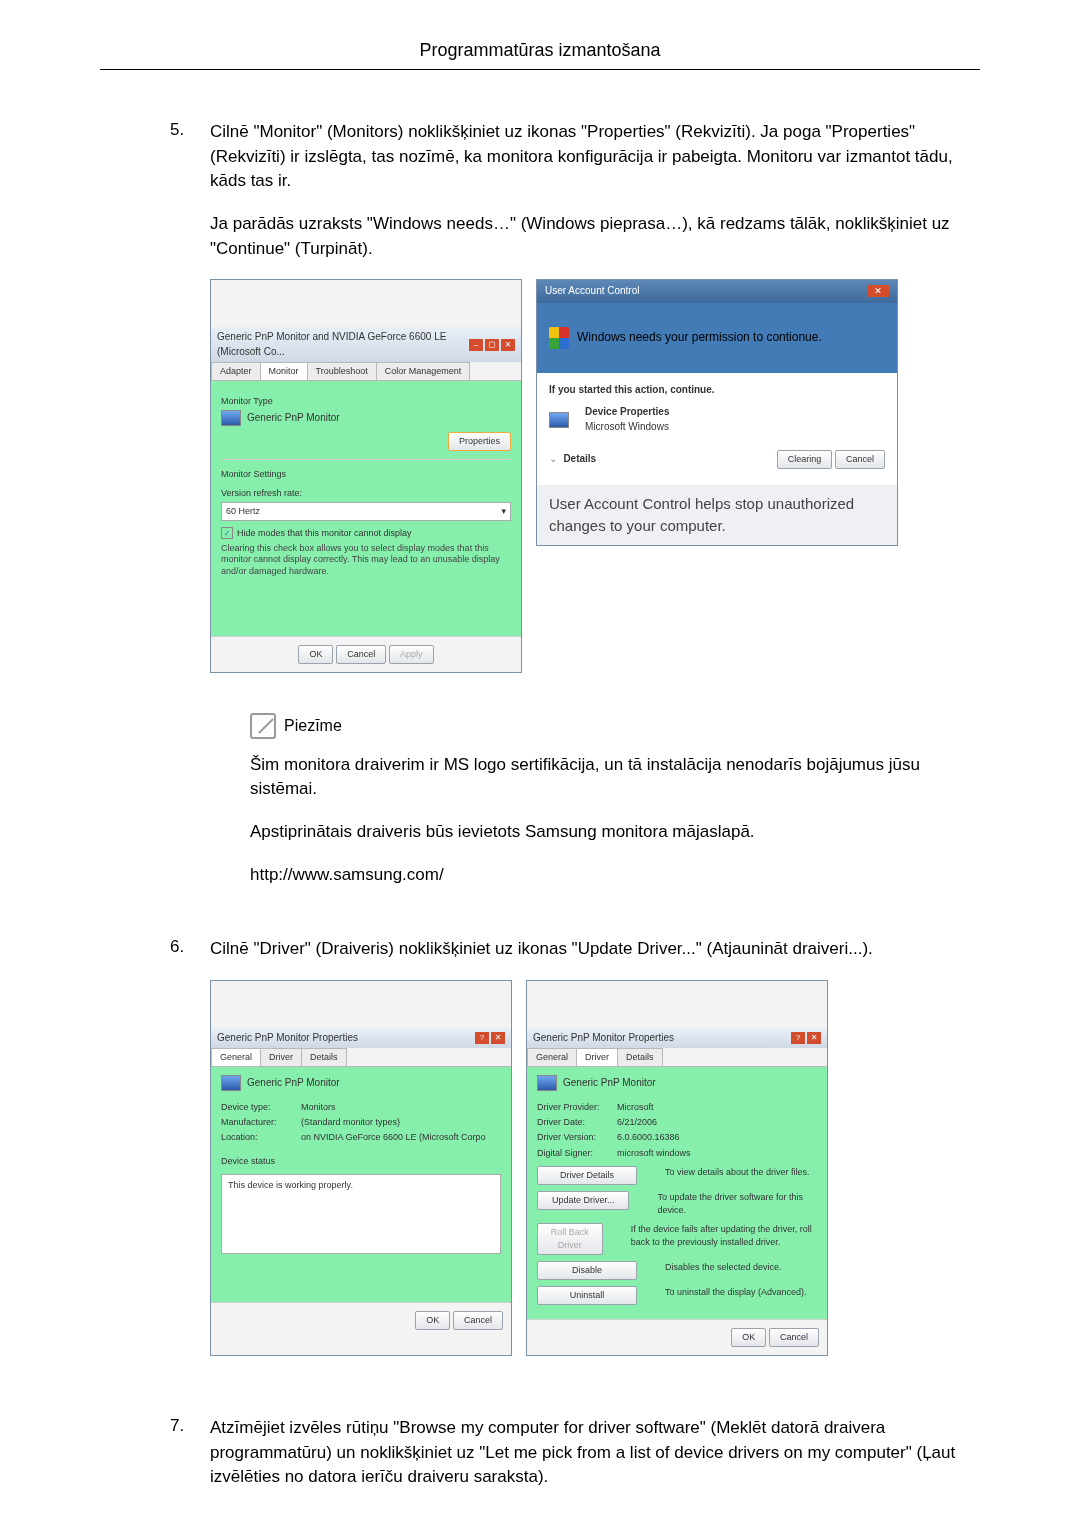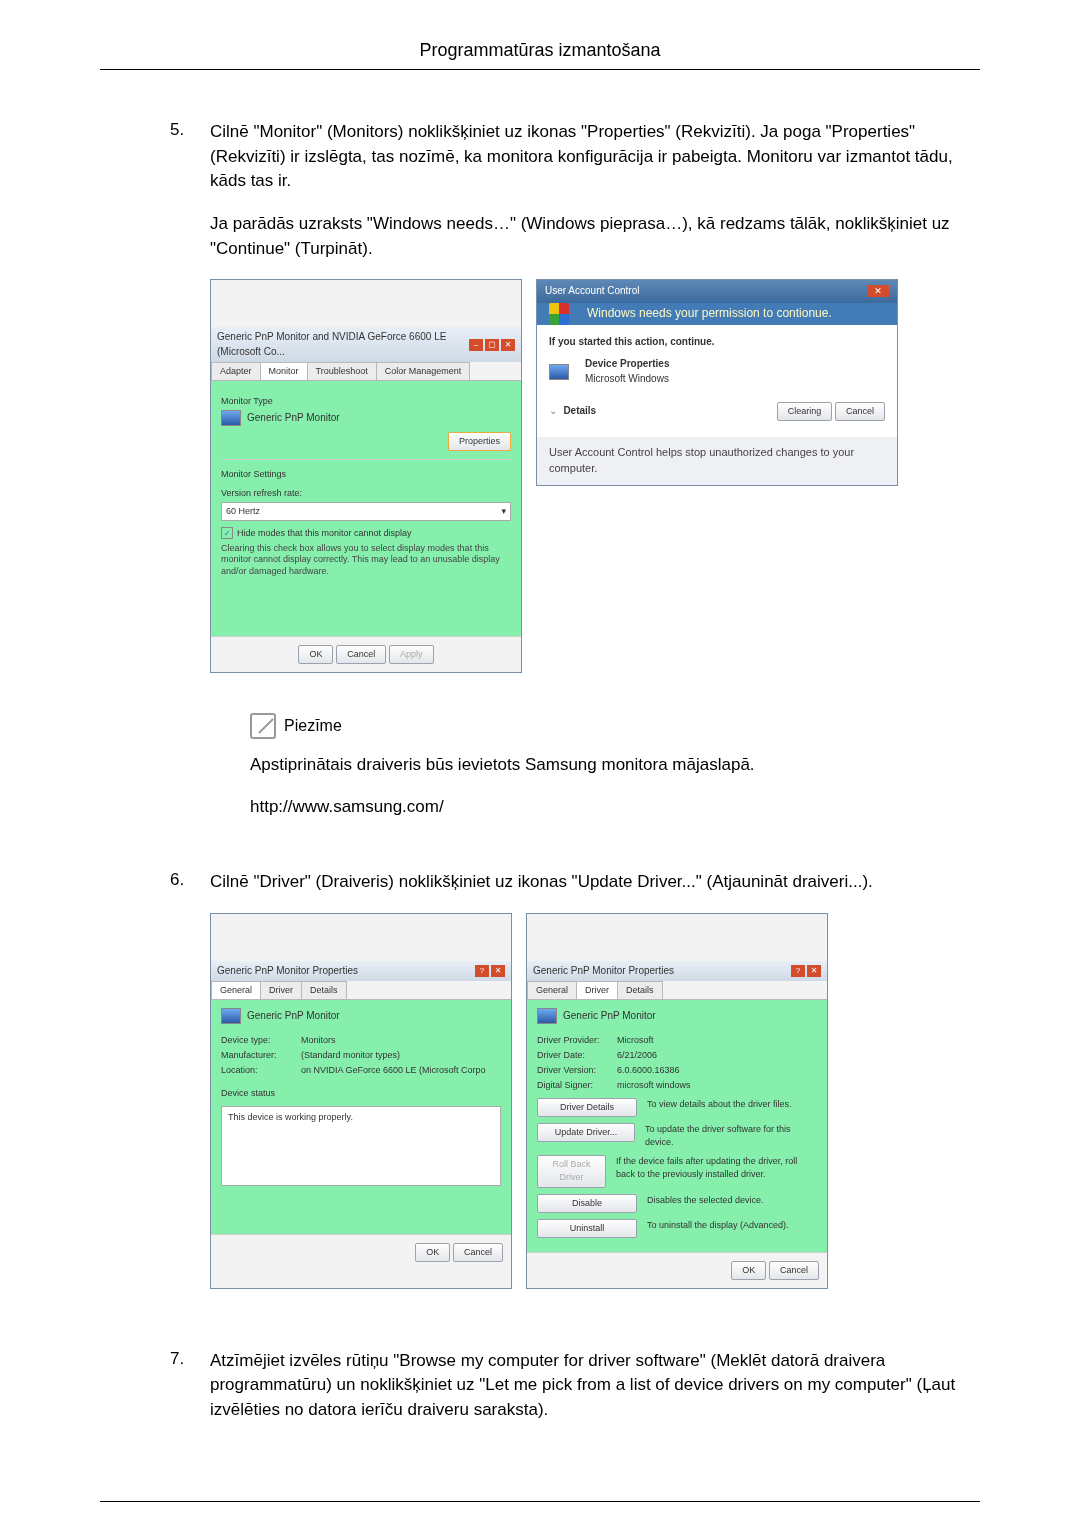--- a/index.html
+++ b/index.html
@@ -154,26 +154,26 @@
     background: linear-gradient(#5e88b6, #3d6a9c);
     color: #fff;
     padding: 4px 8px;
     font-size: 10px;
     display: flex;
     justify-content: space-between;
     align-items: center;
   }
   .uac-banner {
     background: #437bb6;
-    color: #fef9c3;
-    padding: 0 12px;
+    color: #000000;
+    padding: 24px 12px;
     font-size: 12px;
     display: flex;
     align-items: center;
-    gap: 18px;
+    gap: 8px;
   }
   .shield {
     width: 20px;
     height: 22px;
     background: conic-gradient(#d9302c 0 90deg, #2b6fd1 90deg 180deg, #38a338 180deg 270deg, #f1c40f 270deg 360deg);
     border-radius: 2px;
   }
   .uac-body {
     background: #fff;
     padding: 10px 12px;
@@ -181,21 +181,21 @@
   }
   .uac-row {
     display: flex;
     align-items: center;
     gap: 10px;
     margin: 6px 0;
   }
   .uac-foot {
     background: #eef0f3;
     padding: 8px 12px;
-    font-size: 11px;
+    font-size: 15px;
     color: #444;
   }
   .note-block {
     margin: 30px 0 30px 40px;
   }
   .note-head {
     display: flex;
     align-items: center;
     gap: 8px;
     font-size: 16px;
@@ -234,21 +234,21 @@
   .smallbox {
     border: 1px solid #aaa;
     background: #fff;
     height: 70px;
     padding: 4px 6px;
     font-size: 9px;
     margin-top: 6px;
   }
   .drv-action {
     display: flex;
-    gap: 10px;
+    gap: 28px;
     align-items: flex-start;
     font-size: 9px;
     margin: 6px 0;
   }
   .redcaps {
     display: inline-flex;
     gap: 2px;
   }
   .redcaps span {
     width: 14px;
@@ -349,20 +349,21 @@
             </div>
             <div class="uac-foot">User Account Control helps stop unauthorized changes to your computer.</div>
           </div>
         </div>
 
         <div class="note-block">
           <div class="note-head">
             <span class="note-icon"></span>
             <span>Piezīme</span>
           </div>
+          <p class="para">Šim monitora draiverim ir MS logo sertifikācija, un tā instalācija nenodarīs bojājumus jūsu sistēmai.</p>
           <p class="para">Apstiprinātais draiveris būs ievietots Samsung monitora mājaslapā.</p>
           <p class="para">http://www.samsung.com/</p>
         </div>
       </div>
     </div>
 
     <div class="list-row">
       <div class="list-num">6.</div>
       <div class="list-body">
         <p class="para">Cilnē "Driver" (Draiveris) noklikšķiniet uz ikonas "Update Driver..." (Atjaunināt draiveri...).</p>

